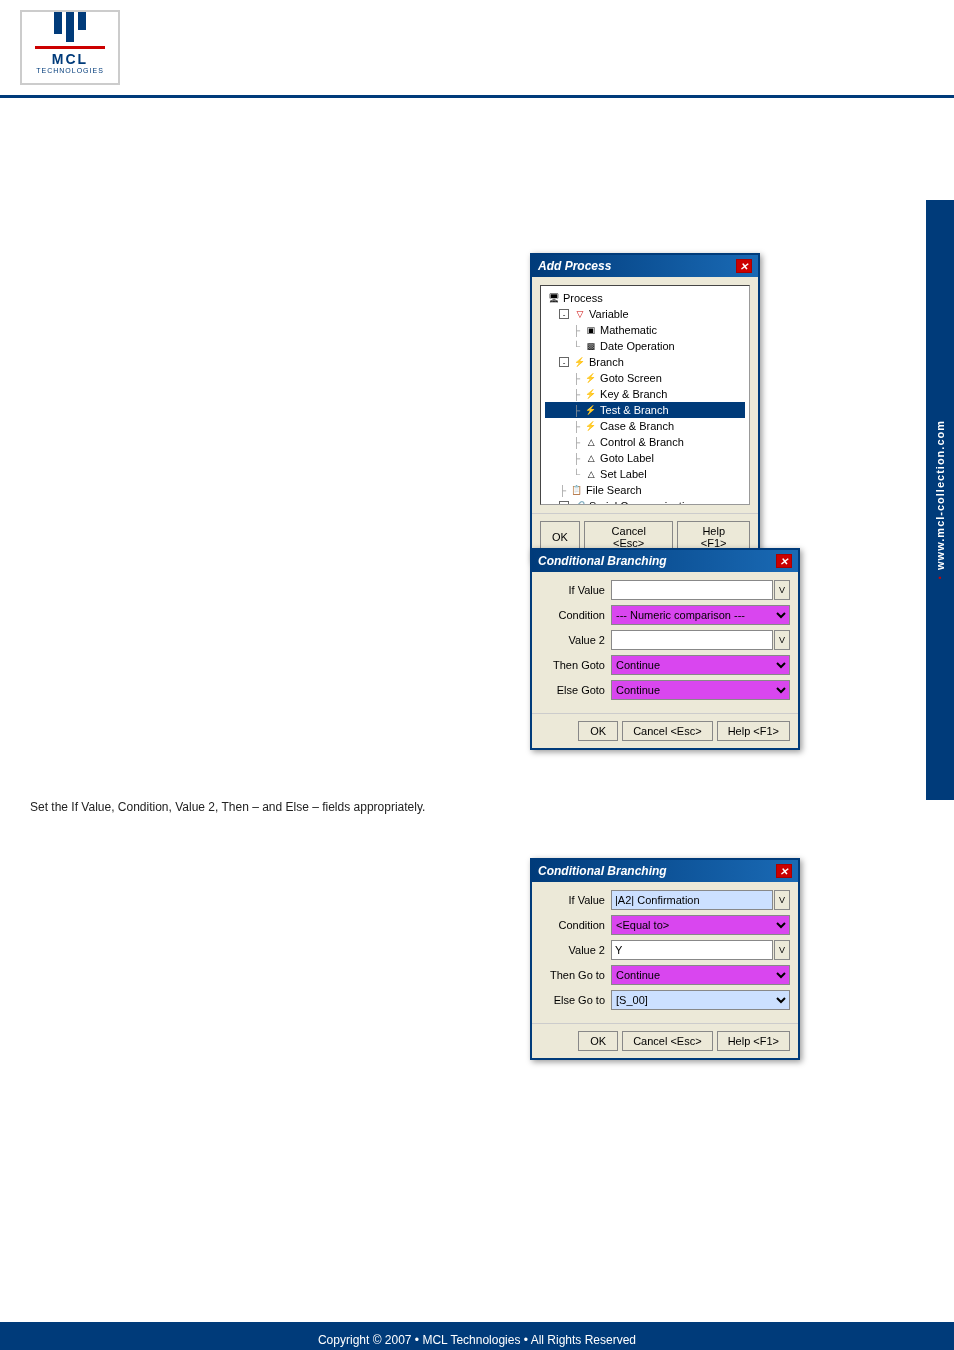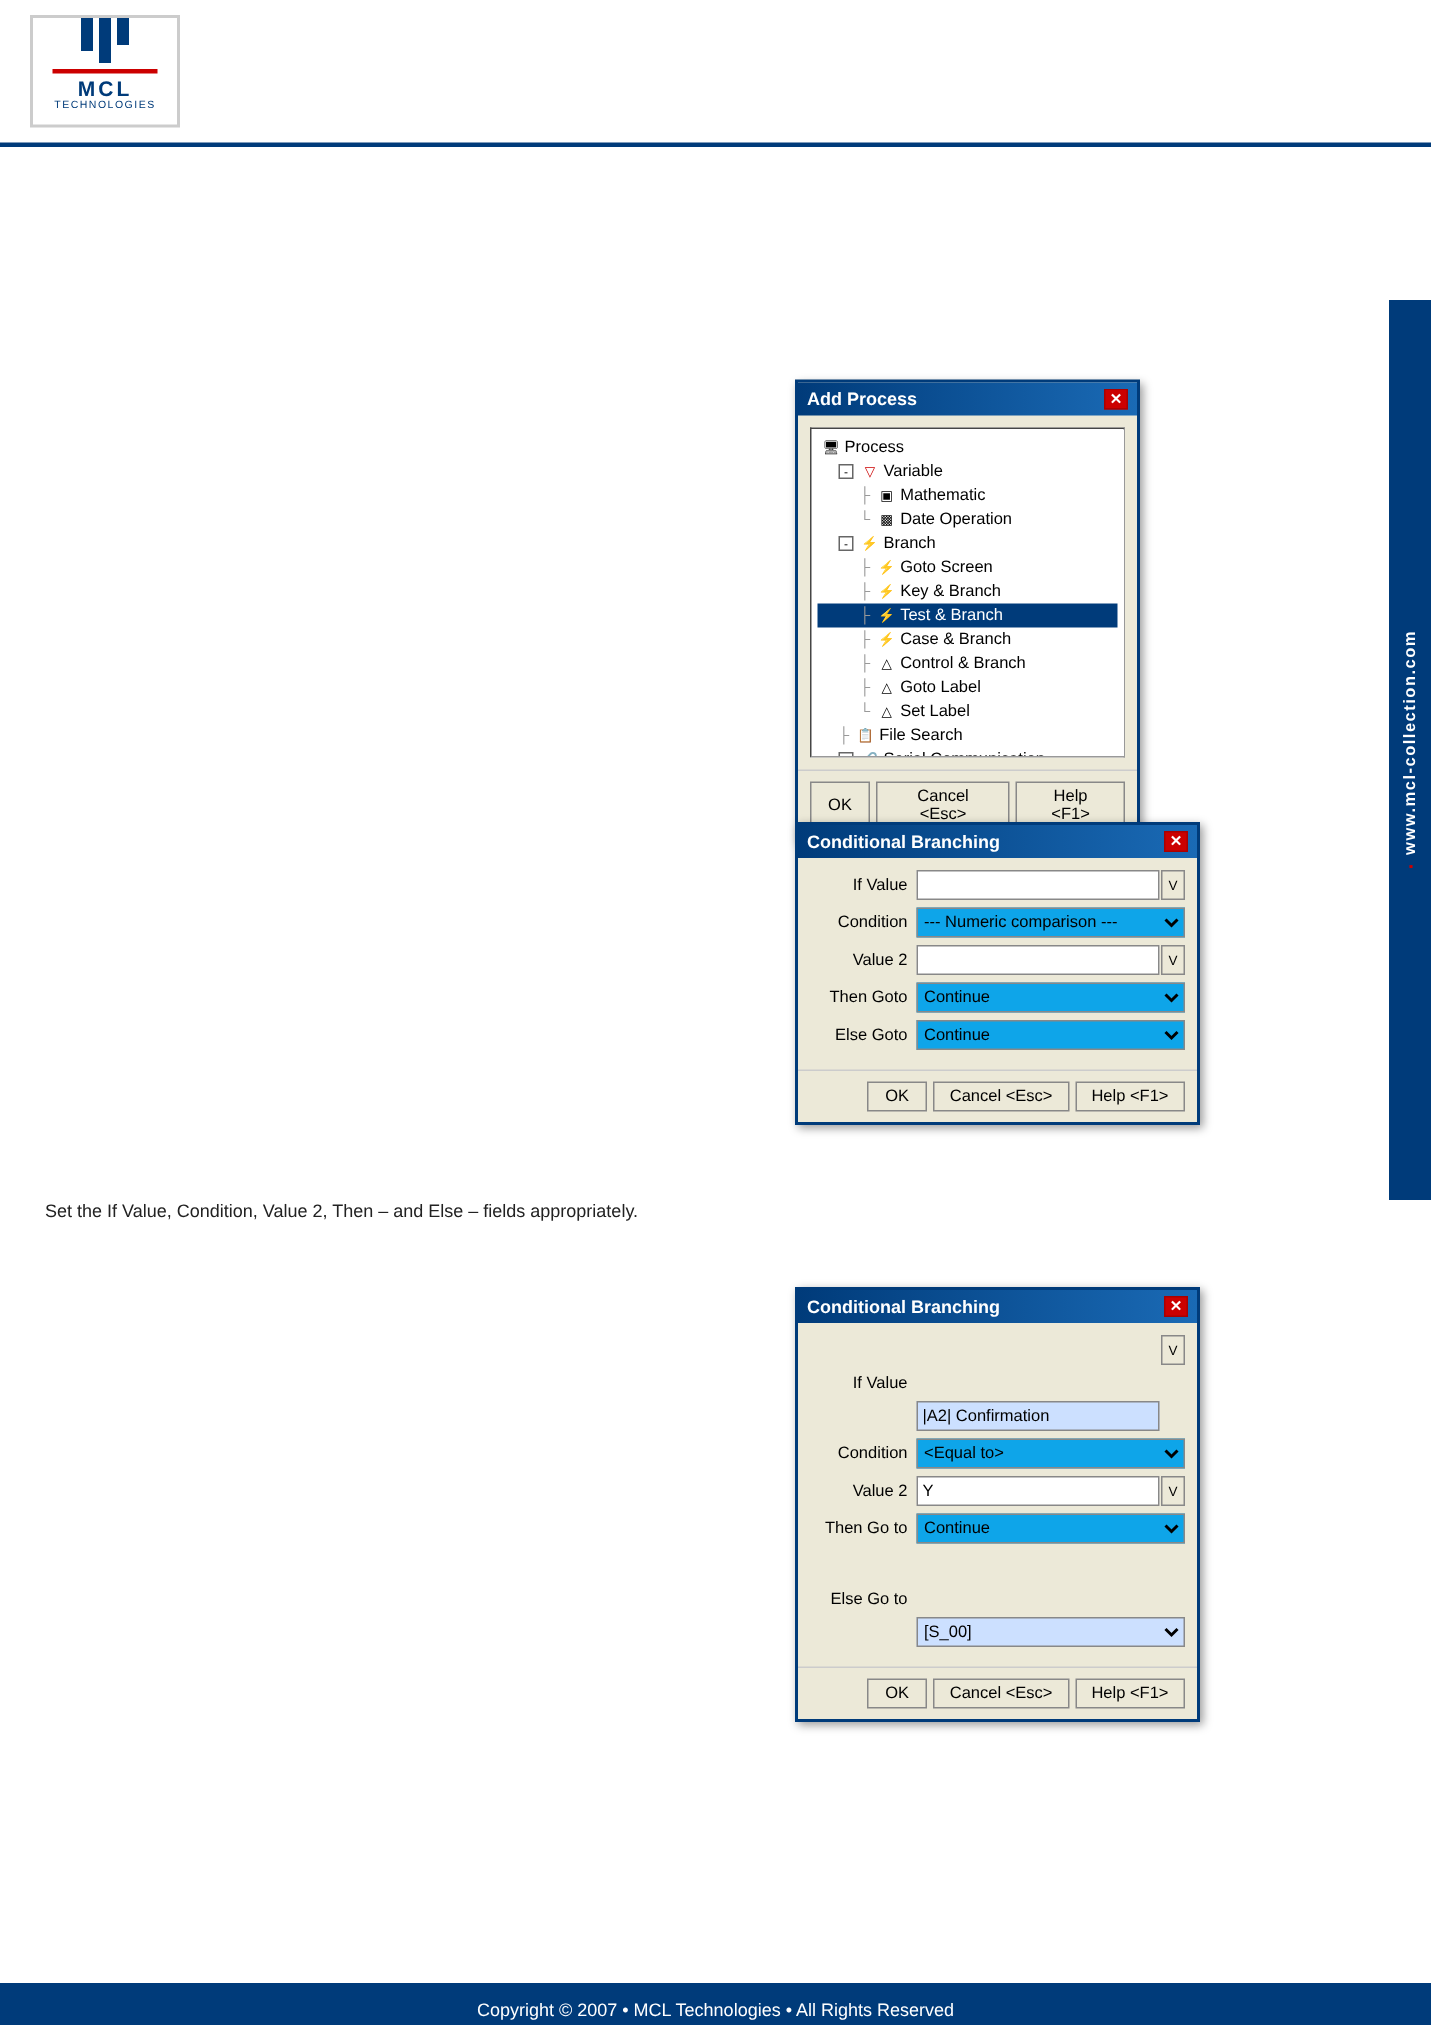--- a/index.html
+++ b/index.html
@@ -72,20 +72,21 @@
     }
     .dialog-titlebar {
       background: linear-gradient(to right, #003b7a, #1a6ab5);
       color: white;
       padding: 4px 6px;
       display: flex;
       align-items: flex-start;
       justify-content: space-between;
       font-size: 12px;
       font-weight: bold;
+      font-style: italic;
     }
     .dialog-close-btn {
       width: 16px;
       height: 14px;
       background: #cc0000;
       border: 1px solid #aa0000;
       color: white;
       font-size: 10px;
       display: flex;
       align-items: center;
@@ -180,21 +181,21 @@
       height: 20px;
       border: 1px solid #888;
       background: white;
       font-size: 11px;
       padding: 0 3px;
     }
     .form-select {
       flex: 1;
       height: 20px;
       border: 1px solid #888;
-      background: #0ea5e9;
+      background: #d946ef;
       font-size: 11px;
     }
     .form-input-v {
       display: flex;
       flex: 1;
       gap: 1px;
     }
     .form-input-v input {
       flex: 1;
       height: 20px;
@@ -210,21 +211,20 @@
       font-size: 9px;
       cursor: pointer;
       display: flex;
       align-items: center;
       justify-content: center;
     }
 
     
     .field-highlighted {
       background: #cce0ff !important;
-      margin-top: 44px;
     }
 
     
     .text-area-1 {
       position: absolute;
       top: 600px;
       left: 30px;
       width: 480px;
       font-size: 12px;
       line-height: 1.5;

